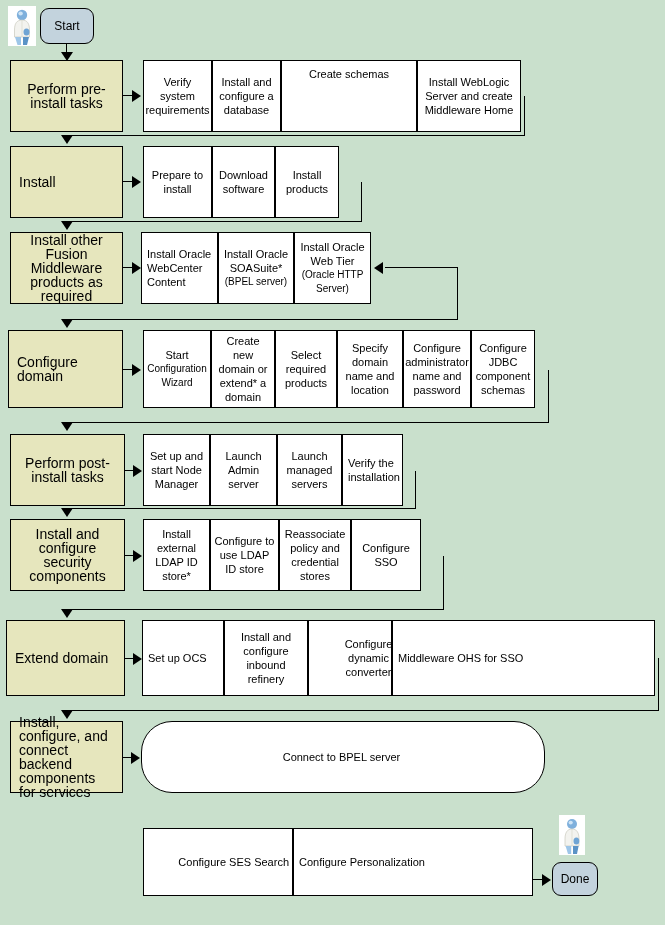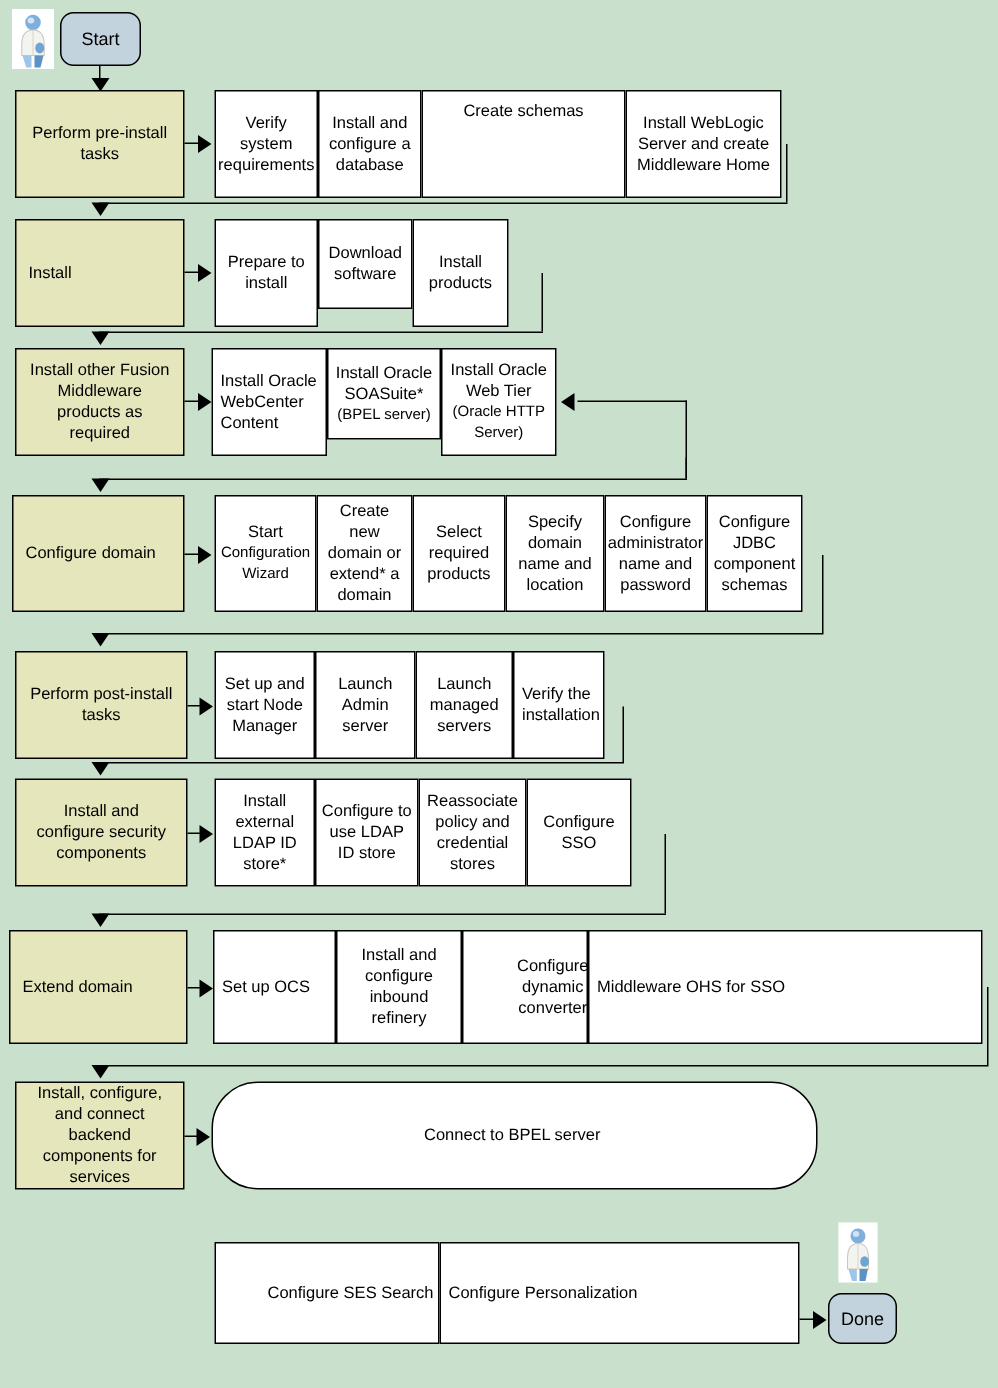--- a/index.html
+++ b/index.html
@@ -11,26 +11,26 @@
     position:relative;
   }
   #canvas{position:absolute;left:0;top:0;width:665px;height:925px;}
 
   
   .node{position:absolute;box-sizing:border-box;border:1px solid #000;}
   .stage{
     background:#e6e6bd;
     display:flex;align-items:center;
     padding:0 8px;
-    font-size:11px;color:#000;line-height:14px;
+    font-size:14px;color:#000;line-height:14px;
   }
   .stage .txt{width:100%;}
   .stage.c{justify-content:center;text-align:center;}
   .stage.l{justify-content:flex-start;text-align:left;}
-  .stage.r{justify-content:flex-start;text-align:center;}
+  .stage.r{justify-content:flex-start;text-align:left;}
 
   .task{
     background:#ffffff;
     display:flex;align-items:center;justify-content:center;
     text-align:center;
     font-size:11px;color:#000;line-height:14px;
     padding:0 3px;
   }
   .task.topalign{align-items:flex-start;padding-top:6px;}
   .task.leftalign{justify-content:flex-start;text-align:left;padding-left:5px;}
@@ -113,41 +113,41 @@
 
   <div class="node stage l" style="left:10px;top:146px;width:113px;height:72px;">
     <span class="txt">Install</span>
   </div>
   <div class="ln hl" style="left:123px;top:181px;width:12px;"></div>
   <div class="arrow-r" style="left:132px;top:176px;"></div>
 
   <div class="node task" style="left:143px;top:146px;width:69px;height:72px;">
     <span>Prepare to install</span>
   </div>
-  <div class="node task" style="left:212px;top:146px;width:63px;height:60px;">
+  <div class="node task" style="left:212px;top:146px;width:63px;height:72px;">
     <span>Download software</span>
   </div>
   <div class="node task" style="left:275px;top:146px;width:64px;height:72px;">
     <span>Install products</span>
   </div>
 
   <div class="ln vl" style="left:361px;top:182px;height:39px;"></div>
   <div class="ln hl" style="left:66px;top:221px;width:296px;"></div>
   <div class="arrow-d" style="left:61px;top:221px;"></div>
 
   <div class="node stage c" style="left:10px;top:232px;width:113px;height:72px;">
     <span class="txt">Install other Fusion Middleware products as required</span>
   </div>
   <div class="ln hl" style="left:123px;top:267px;width:12px;"></div>
   <div class="arrow-r" style="left:132px;top:262px;"></div>
 
   <div class="node task leftalign" style="left:141px;top:232px;width:77px;height:72px;">
     <span>Install Oracle WebCenter Content</span>
   </div>
-  <div class="node task" style="left:218px;top:232px;width:76px;height:61px;">
+  <div class="node task" style="left:218px;top:232px;width:76px;height:72px;">
     <span>
       <span>Install Oracle SOASuite*</span>
       <span class="sub">(BPEL server)</span>
     </span>
   </div>
   <div class="node task" style="left:294px;top:232px;width:77px;height:72px;">
     <span>
       <span>Install Oracle Web Tier</span>
       <span class="sub">(Oracle HTTP Server)</span>
     </span>

